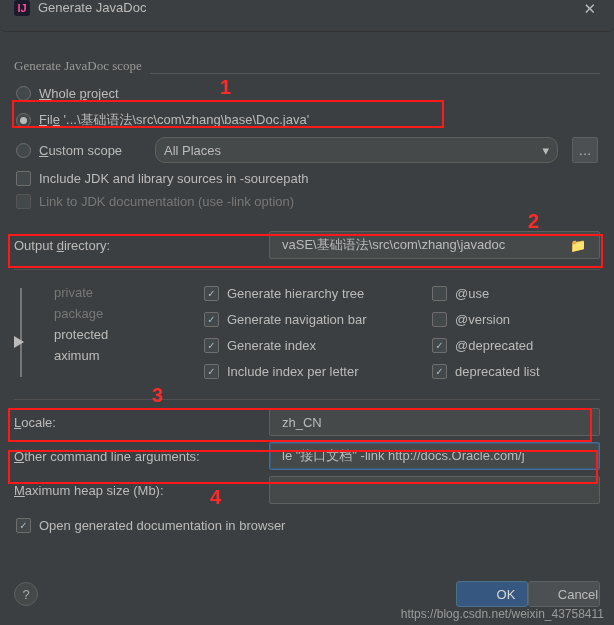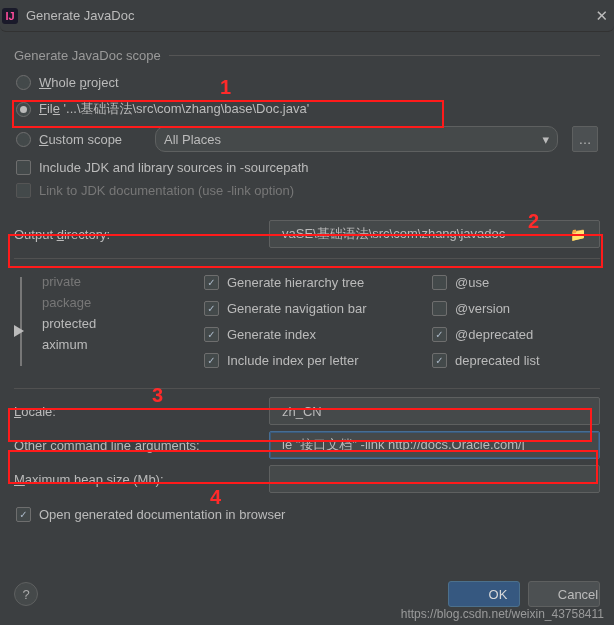--- a/index.html
+++ b/index.html
@@ -8,46 +8,46 @@
     color: #bbbbbb;
     font-family: "Segoe UI", Arial, sans-serif;
     font-size: 13px;
     width: 614px;
     height: 625px;
     overflow: hidden;
     position: relative;
   }
   .titlebar {
     display: flex;
-    align-items: center;
     height: 32px;
-    padding: 0 2px;
+    padding: 0 14px;
     border-bottom: 1px solid #323232;
     border-radius: 6px;
   }
   .app-icon {
     width: 16px; height: 16px;
     background: #1a1a2a;
     border-radius: 3px;
     display: inline-flex;
     align-items: center;
     justify-content: center;
     color: #ff4c9c;
     font-size: 11px;
     font-weight: bold;
     margin-right: 8px;
   }
   .title-text { flex: 1; }
   .close-x { color: #bbb; font-size: 15px; padding: 0 4px; }
   .content { padding: 10px 14px 0 14px; position: relative; }
   .group-title {
     color: #9a9a9a;
-    margin: 6px 0 8px 0;
-    display: flex;
-    align-items: center;
+    margin: 16px 0 8px 0;
+    display: flex;
+    align-items: flex-end;
+    font-family: Liberation Serif, serif;
   }
   .group-title .line {
     flex: 1;
     border-top: 1px solid #555;
     margin-left: 8px;
   }
   .radio-row, .check-row {
     display: flex;
     align-items: center;
     padding: 4px 2px;
@@ -120,20 +120,21 @@
     padding: 4px 0 6px 0;
   }
   .vis-col {
     width: 170px;
     padding-left: 8px;
     position: relative;
   }
   .vis-item {
     padding: 3px 0 3px 20px;
     position: relative;
+    margin-left: 12px;
   }
   .vis-track {
     position: absolute;
     left: 6px; top: 6px; bottom: 6px;
     width: 2px;
     background: #777;
   }
   .vis-handle {
     position: absolute;
     left: 0; top: 54px;
@@ -146,21 +147,21 @@
   .btn {
     min-width: 72px;
     height: 26px;
     border: 1px solid #5e6060;
     background: #4c5052;
     color: #bbb;
     border-radius: 3px;
     display: inline-flex;
     align-items: center;
     justify-content: center;
-    margin-left: 8px;
+    margin-left: 0;
     padding-left: 28px;
   }
   .btn.primary {
     background: #365880;
     border-color: #4c708c;
     color: #d8d8d8;
   }
   .button-row {
     display: flex;
     justify-content: flex-end;

